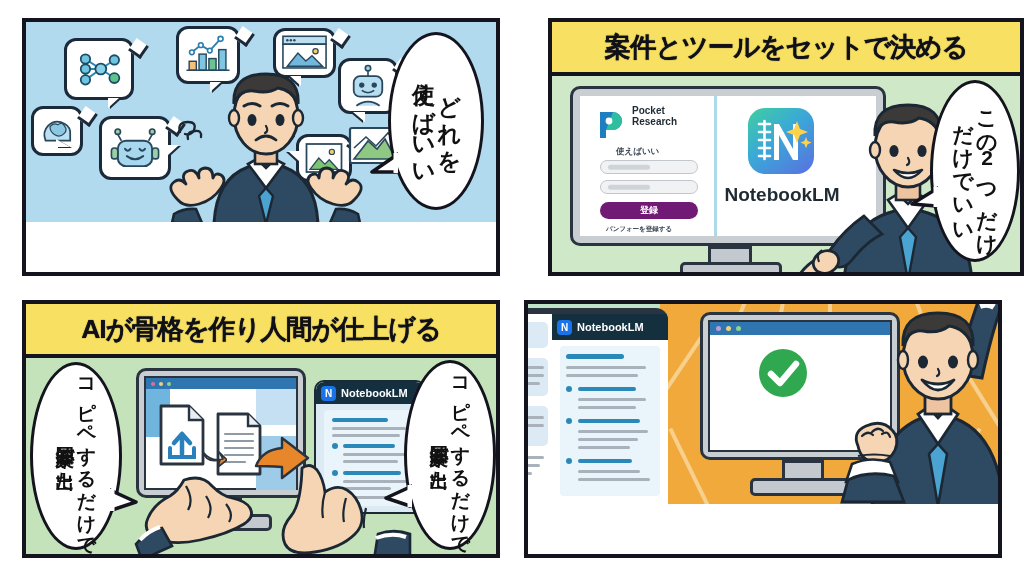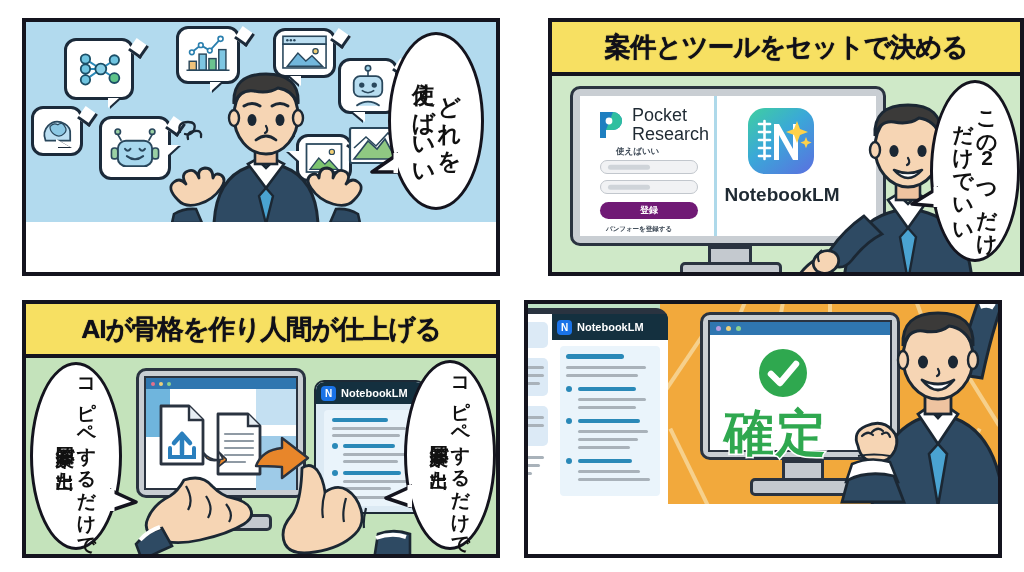--- a/index.html
+++ b/index.html
@@ -271,21 +271,21 @@
       <div class="mon-stand" style="left:156px;top:170px;width:38px;height:18px;"></div>
       <div class="mon-base" style="left:128px;top:186px;width:96px;height:12px;"></div>
 
       <div style="position:absolute;left:44px;top:32px;width:30px;height:32px;">
         <svg viewBox="0 0 30 32" style="width:100%;height:100%;">
           <path d="M4 4 h13 a9 9 0 0 1 0 18 h-7 v8 h-6 z" fill="#1e7fc0"></path>
           <path d="M17 4 a9 9 0 0 1 0 18 h-7 z" fill="#2fbfa0"></path>
           <circle cx="13" cy="13" r="3.4" fill="#fff"></circle>
         </svg>
       </div>
-      <div style="position:absolute;left:80px;top:30px;font-size:18px;font-weight:normal;color:#1f2a33;line-height:1.08;">
+      <div style="position:absolute;left:80px;top:30px;font-size:10px;font-weight:bold;color:#1f2a33;line-height:1.08;">
         <span style="display:block;width:74px;">Pocket Research</span>
       </div>
       <div class="tiny" style="left:64px;top:70px;font-size:8.5px;">使えばいい</div>
       <div class="field" style="left:48px;top:84px;width:98px;height:14px;"></div>
       <div class="field" style="left:48px;top:104px;width:98px;height:14px;"></div>
       <div class="btn-blue" style="left:48px;top:126px;width:98px;height:17px;font-size:9px;">
         <span>登録</span>
       </div>
       <div class="tiny" style="left:54px;top:149px;font-size:6.5px;">パンフォーを登録する</div>
 
@@ -528,21 +528,20 @@
       <div class="mon-stand" style="left:254px;top:156px;width:36px;height:20px;"></div>
       <div class="mon-base" style="left:222px;top:174px;width:100px;height:12px;"></div>
 
       <div style="position:absolute;left:228px;top:42px;width:54px;height:54px;">
         <svg viewBox="0 0 54 54" style="width:100%;height:100%;">
           <circle cx="27" cy="27" r="24" fill="#2fa84f"></circle>
           <path d="M15 28 l9 9 l16 -19" stroke="#fff" stroke-width="6.5" fill="none" stroke-linecap="round" stroke-linejoin="round"></path>
         </svg>
       </div>
 
-      <div class="kakutei" style="left:196px;top:96px;">確定</div>
 
       <div style="position:absolute;left:310px;top:-48px;width:180px;height:250px;">
         <svg viewBox="0 0 180 250" style="width:100%;height:100%;overflow:visible;">
 
           <path d="M118 118 q12 -44 22 -72 q5 -14 16 -10 q11 4 6 18 q-10 30 -18 68 z" fill="#2e4a63" stroke="#1b2733" stroke-width="3"></path>
           <path d="M142 50 q8 -3 14 1" stroke="#fff" stroke-width="6" fill="none"></path>
 
           <path d="M34 250 q6 -72 50 -88 l16 -5 l16 5 q44 16 50 88 z" fill="#2e4a63" stroke="#1b2733" stroke-width="3"></path>
           <path d="M80 158 l20 30 l20 -30 l-10 -7 l-10 11 l-10 -11 z" fill="#fff" stroke="#1b2733" stroke-width="2.8"></path>
           <path d="M100 188 l-9 10 l9 52 l9 -52 z" fill="#4aa3d1" stroke="#1b2733" stroke-width="2.6"></path>

